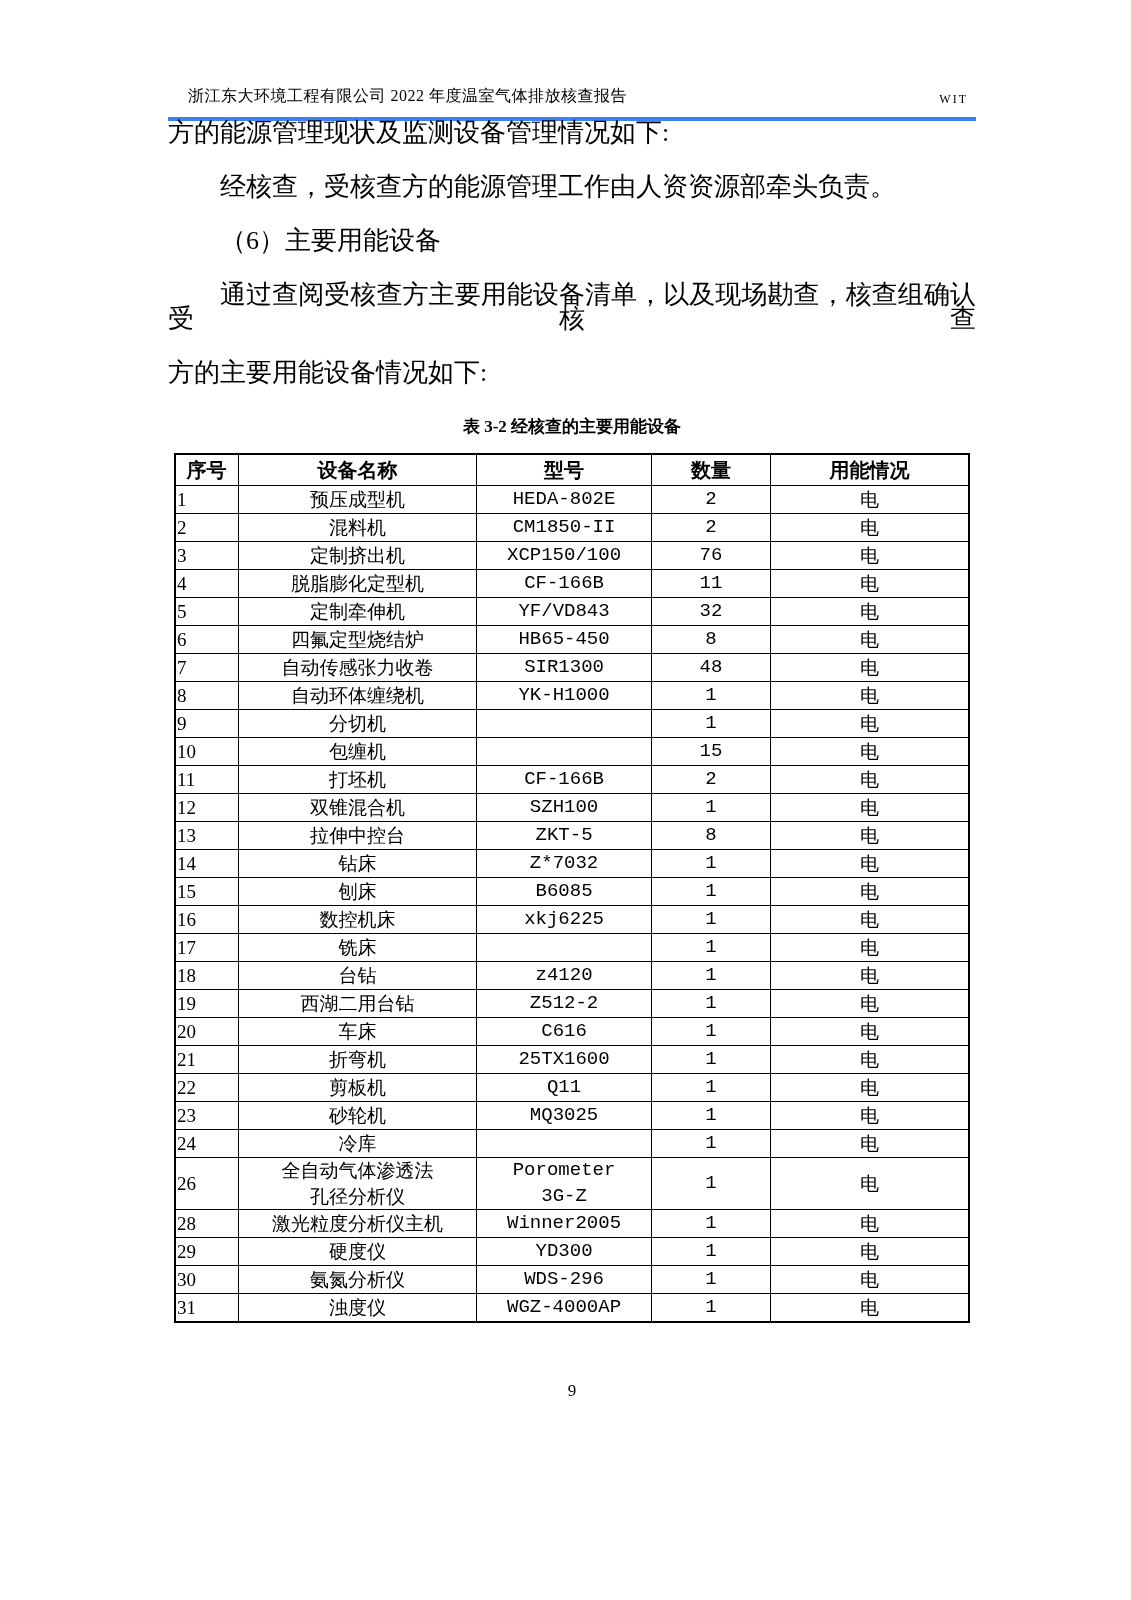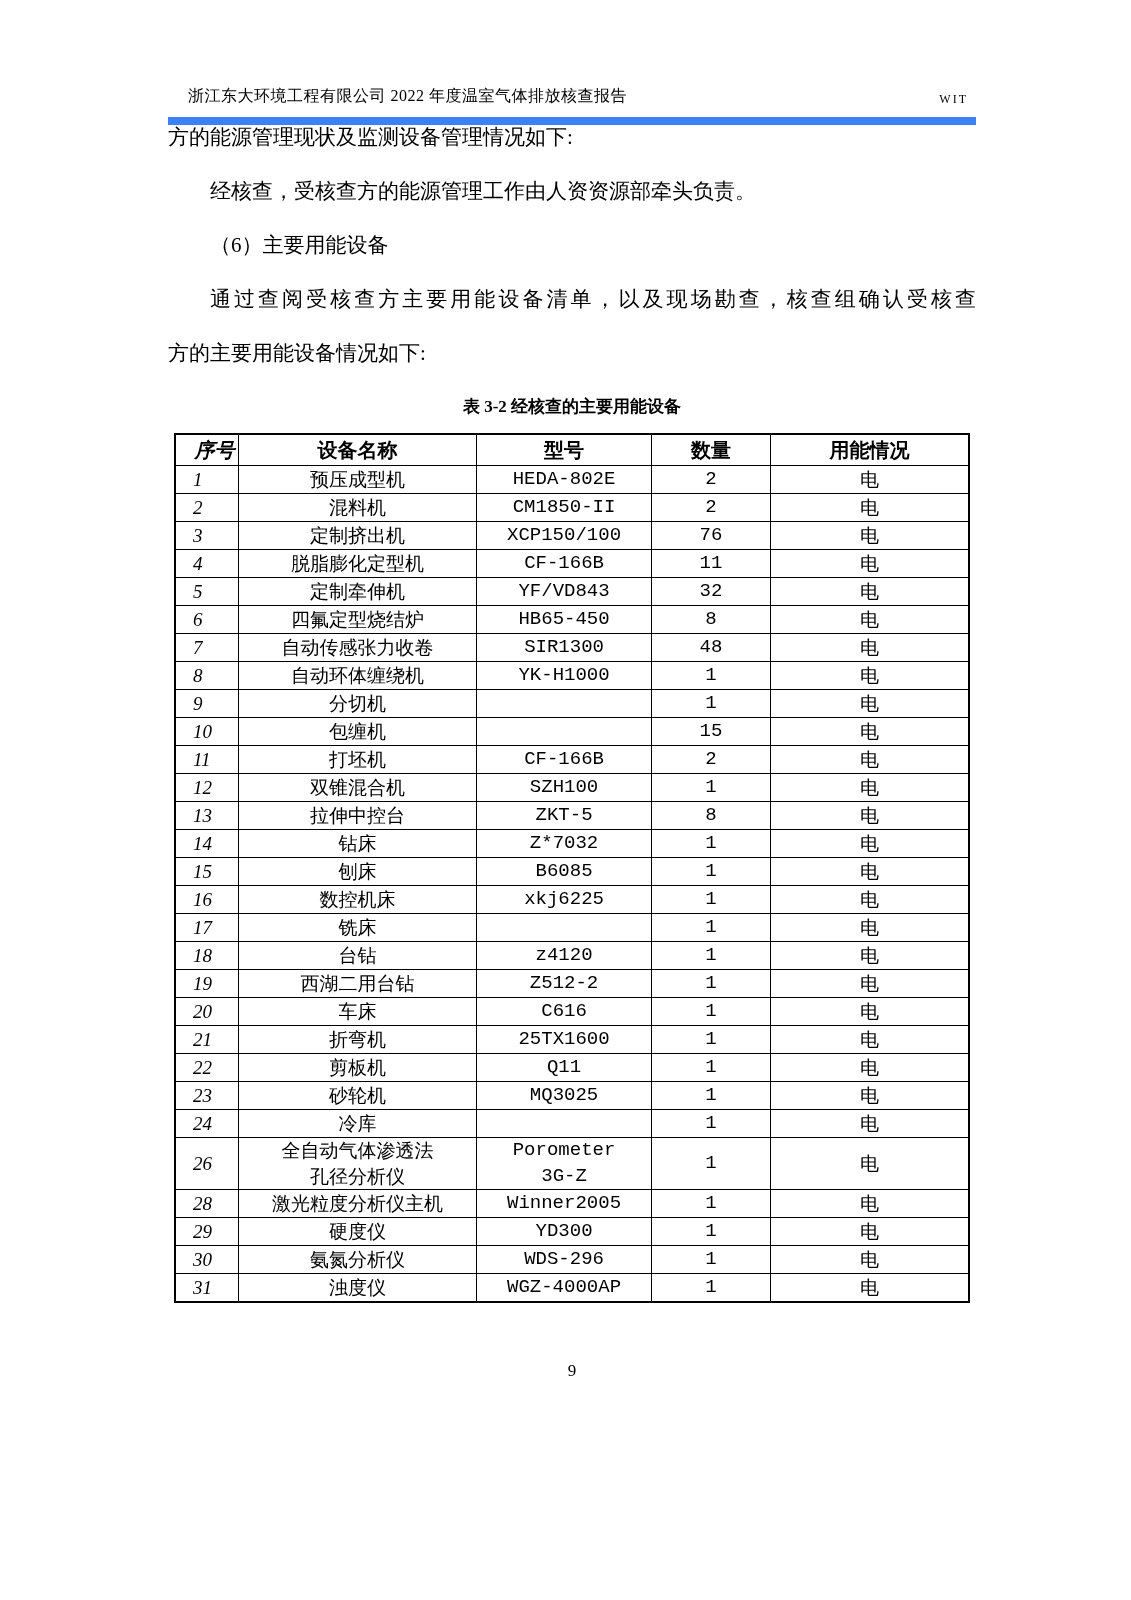--- a/index.html
+++ b/index.html
@@ -17,40 +17,40 @@
     font-family: "Liberation Serif", "DejaVu Serif", serif;
     box-sizing: border-box;
     padding: 86px 155px 0 168px;
     overflow: hidden;
   }
   
   .doc-header {
     display: flex;
     justify-content: space-between;
     align-items: flex-end;
-    border-bottom: 8px solid #3b82f6;
+    border-bottom: 4px solid #3b82f6;
     padding: 0 8px 10px 20px;
   }
   .doc-header .doc-title {
     font-size: 16px;
     letter-spacing: 0.5px;
   }
   .doc-header .doc-logo {
     font-size: 12px;
     letter-spacing: 2px;
     font-weight: normal;
   }
   
   .body-text {
     font-size: 21px;
     line-height: 24px;
   }
   .body-text p, .body-text h3 {
     margin: 0 0 30px 0;
-    font-size: 21px;
+    font-size: 26px;
     font-weight: normal;
   }
   .t-line { display: block; }
   .first-line { margin-top: 28px; }
   .indent { text-indent: 2em; }
   .heading { font-weight: bold; }
   .justify-full {
     text-align: justify;
     text-align-last: justify;
   }
@@ -80,22 +80,21 @@
     line-height: 1.35;
   }
   table.equip th {
     font-weight: bold;
     font-size: 20px;
     height: 30px;
   }
   table.equip td:first-child,
   table.equip th:first-child {
     text-align: left;
-    padding-left: 17px;
-    font-style: italic;
+    padding-left: 1px;
   }
   table.equip th:first-child { text-align: center; }
   .latin {
     font-family: "Liberation Mono", "DejaVu Sans Mono", monospace;
   }
   
   .page-footer {
     text-align: center;
     font-size: 17px;
     margin-top: 58px;

